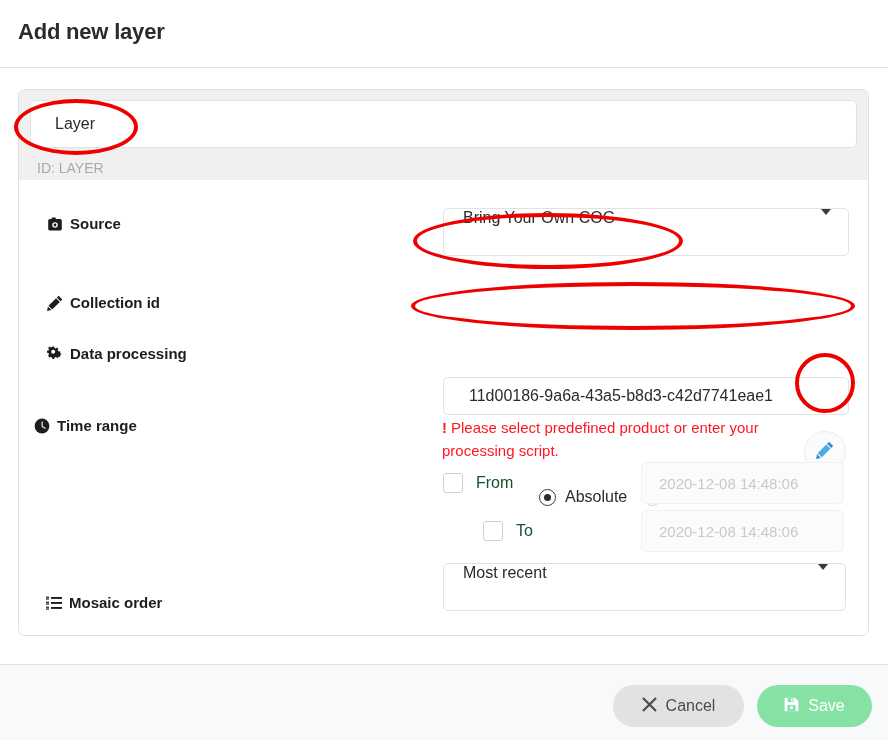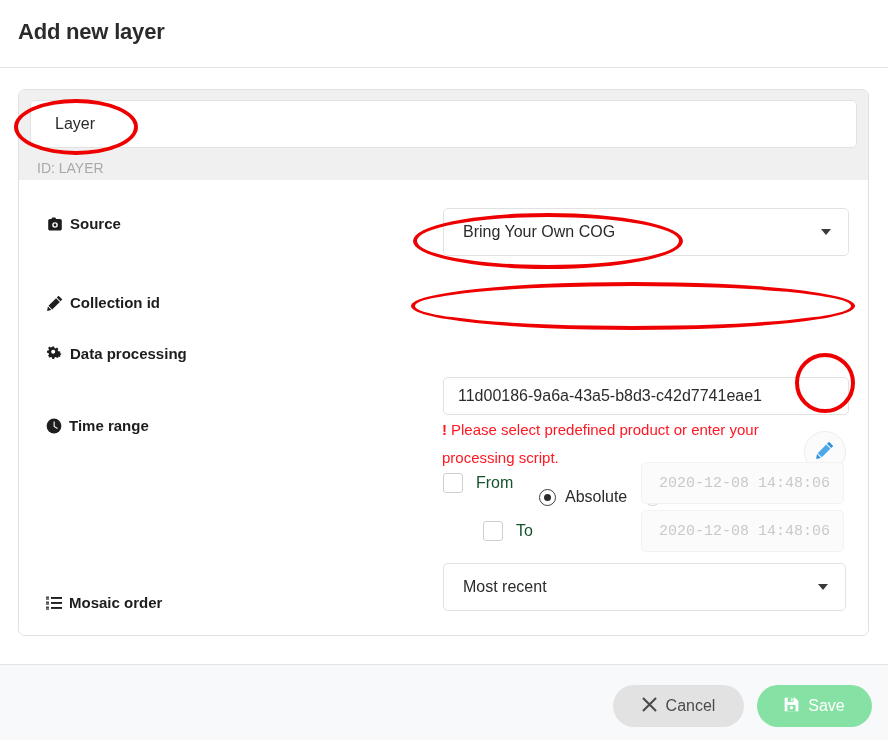--- a/index.html
+++ b/index.html
@@ -103,21 +103,21 @@
   }
   .row-label svg { display: block; }
 
   
   .select-box {
     position: absolute;
     border: 1px solid #e2e2e2;
     border-radius: 5px;
     background: #ffffff;
     display: flex;
-    align-items: center;
+    align-items: flex-start;
     gap: 20px;
   }
   .select-value {
     font-size: 16px;
     color: #2b2b2b;
     padding-left: 19px;
     flex: 1 1 auto;
     white-space: nowrap;
     overflow: hidden;
   }
@@ -130,31 +130,31 @@
     flex: 0 0 auto;
   }
   .text-input {
     position: absolute;
     border: 1px solid #e2e2e2;
     border-radius: 5px;
     background: #ffffff;
     font-family: "Liberation Sans", sans-serif;
     font-size: 16px;
     color: #2b2b2b;
-    padding-left: 14px;
+    padding-left: 25px;
     outline: none;
   }
 
   
   .error-msg {
     position: absolute;
     left: 442px; top: 347px;
     width: 345px;
     font-size: 15px;
-    line-height: 28px;
+    line-height: 23px;
     color: #ff1722;
   }
   .error-bang {
     font-weight: bold;
     margin-right: 4px;
   }
   .edit-round-btn {
     position: absolute;
     left: 804px; top: 362px;
     width: 42px; height: 42px;
@@ -211,21 +211,21 @@
     background: #fff;
     flex: 0 0 20px;
   }
   .cb-label { font-size: 16px; color: #14532d; }
   .date-field {
     position: absolute;
     width: 203px; height: 42px;
     border: 1px solid #f2f2f2;
     border-radius: 5px;
     background: #fbfbfb;
-    font-family: Liberation Mono, monospace;
+    font-family: Liberation Sans, sans-serif;
     font-size: 15px;
     color: #c9c9c9;
     padding-left: 17px;
     outline: none;
   }
   .date-field::placeholder { color: #c9c9c9; }
 
   
   .dialog-footer {
     position: absolute;
@@ -323,21 +323,21 @@
           <span class="lbl-icon">
             <svg width="17" height="15" viewBox="0 0 17 15">
               <path d="M6.3 0.4h1.9l0.3 1.5 1.2 0.5 1.3-0.9 1.4 1.4-0.9 1.3 0.5 1.2 1.5 0.3v1.9l-1.5 0.3-0.5 1.2 0.9 1.3-1.4 1.4-1.3-0.9-1.2 0.5-0.3 1.5H6.3l-0.3-1.5-1.2-0.5-1.3 0.9L2.1 9.5l0.9-1.3-0.5-1.2-1.5-0.3V4.8l1.5-0.3 0.5-1.2-0.9-1.3L3.5 0.6l1.3 0.9 1.2-0.5z" fill="#1d1d1d"></path>
               <circle cx="7.25" cy="5.75" r="2.1" fill="#ffffff"></circle>
               <path d="M13.4 9.2h1.1l0.2 0.9 0.7 0.3 0.8-0.5 0.8 0.8-0.5 0.8 0.3 0.7 0.9 0.2v1.1l-0.9 0.2-0.3 0.7 0.5 0.8-0.8 0.8-0.8-0.5-0.7 0.3-0.2 0.9h-1.1l-0.2-0.9-0.7-0.3-0.8 0.5-0.8-0.8 0.5-0.8-0.3-0.7-0.9-0.2v-1.1l0.9-0.2 0.3-0.7-0.5-0.8 0.8-0.8 0.8 0.5 0.7-0.3z" fill="#1d1d1d" transform="translate(-1.6,-4.2) scale(0.95)"></path>
             </svg>
           </span>
           <span>Data processing</span>
         </div>
 
-        <div class="row-label" style="left:26px; top:226px;">
+        <div class="row-label" style="left:14px; top:226px;">
           <span class="lbl-icon">
             <svg width="16" height="16" viewBox="0 0 16 16">
               <circle cx="8" cy="8" r="7.4" fill="#1d1d1d"></circle>
               <path d="M7.6 3.6h1.1v4.6l3.1 1.9-0.6 0.95-3.6-2.2z" fill="#ffffff"></path>
             </svg>
           </span>
           <span>Time range</span>
         </div>
 
         <div class="row-label" style="left:26px; top:379px;margin-top:24px;">

